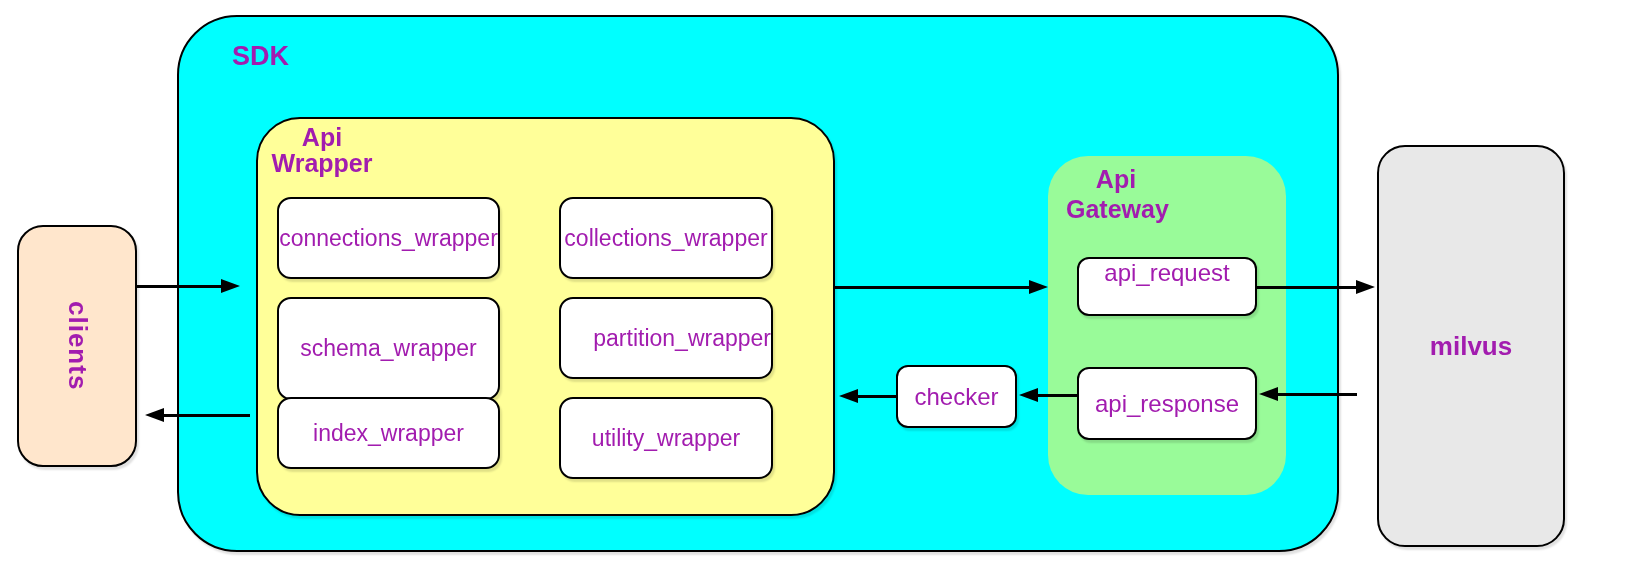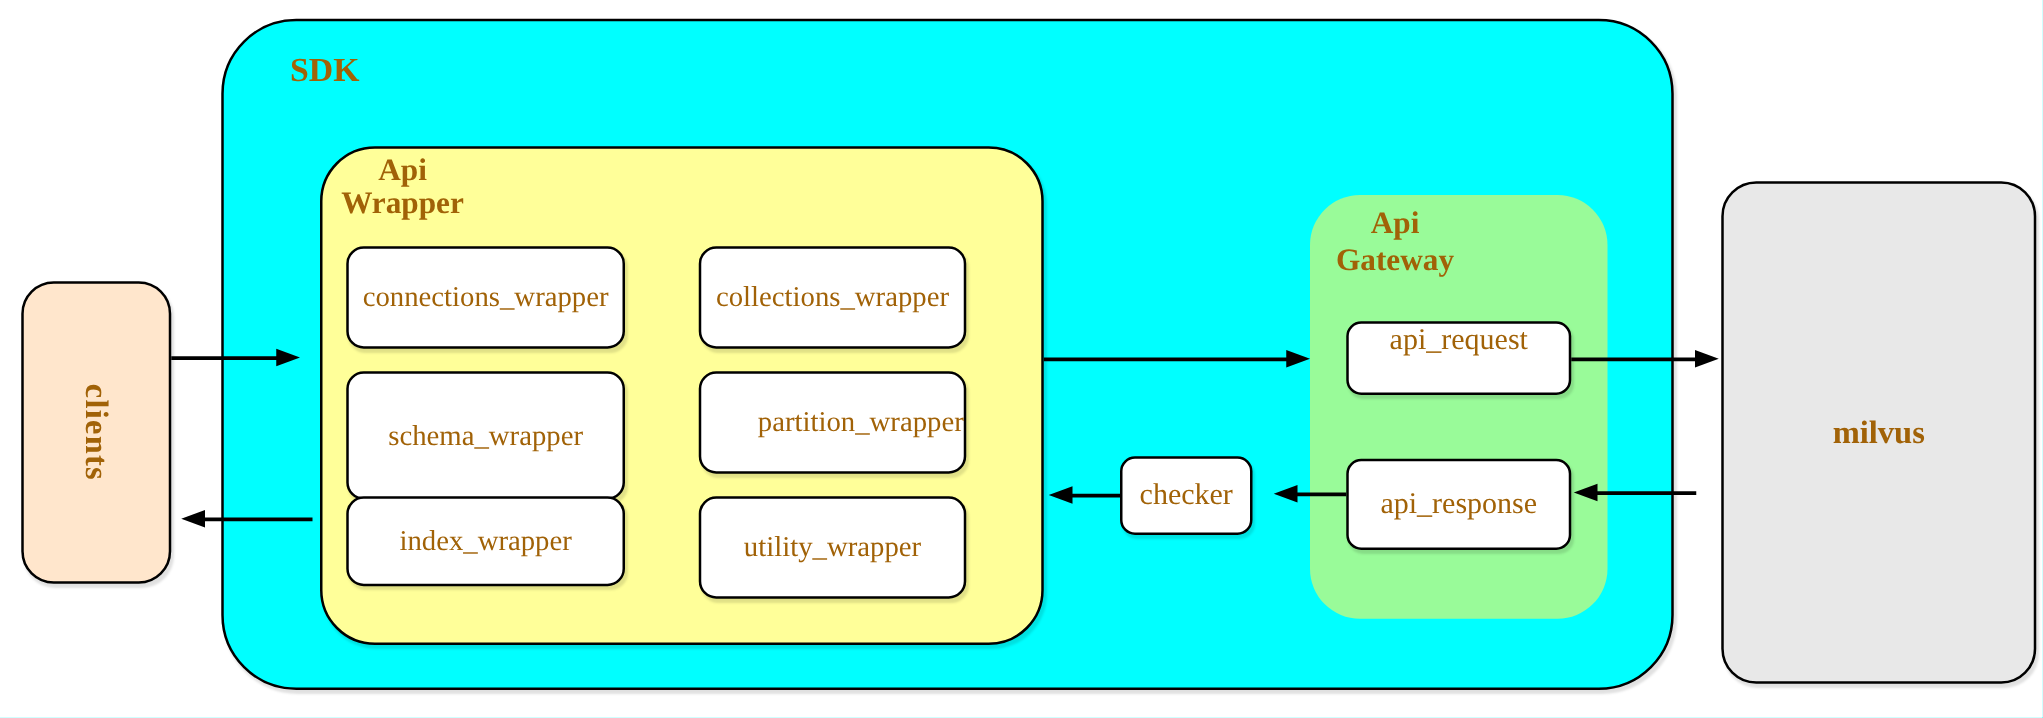--- a/index.html
+++ b/index.html
@@ -1,18 +1,18 @@
 <!DOCTYPE html>
 <html><head>
 <meta charset="utf-8">
 <style>
   html,body{margin:0;padding:0;background:#ffffff;}
   #canvas{
     position:relative;width:1634px;height:574px;background:#ffffff;
-    font-family:Liberation Serif, serif;color:#a16207;
+    font-family:Liberation Sans, sans-serif;color:#a21caf;
     overflow:hidden;
   }
   .node{position:absolute;box-sizing:border-box;}
   .bordered{border:2.5px solid #000;box-shadow:2px 3px 2px rgba(0,0,0,0.12);}
 
   
   #sdk{left:177px;top:15px;width:1162px;height:537px;border-radius:60px;background:var(--sdk-fill,#00FFFF);}
   #sdk-label{position:absolute;left:53px;top:24px;font-size:27px;font-weight:bold;}
 
   
@@ -27,33 +27,33 @@
   .wbox{position:absolute;background:#fff;border:2.5px solid #000;border-radius:14px;
     display:flex;align-items:center;justify-content:center;font-size:23px;box-shadow:2px 3px 2px rgba(0,0,0,0.12);box-sizing:border-box;}
   #box-connections{left:19px;top:78px;width:223px;height:82px;}
   #box-collections{left:301px;top:78px;width:214px;height:82px;}
   #box-schema{left:19px;top:178px;width:223px;height:103px;}
   #box-partition{left:301px;top:178px;width:214px;height:82px;justify-content:flex-end;}
   #box-index{left:19px;top:278px;width:223px;height:72px;}
   #box-utility{left:301px;top:278px;width:214px;height:82px;}
 
   
-  #checker{left:896px;top:365px;width:106px;height:63px;border-radius:12px;background:#fff;
+  #checker{left:896px;top:365px;width:121px;height:63px;border-radius:12px;background:#fff;
     display:flex;align-items:center;justify-content:center;font-size:24px;}
 
   
   #api-gateway{left:1048px;top:156px;width:238px;height:339px;border-radius:40px;background:var(--api-gateway-fill,#99FB99);}
   #api-gateway-label{position:absolute;left:18px;top:8px;width:100px;text-align:center;font-size:25px;font-weight:bold;line-height:30px;}
   #api-request{left:29px;top:101px;width:180px;height:59px;border-radius:12px;background:#fff;
     display:flex;align-items:flex-start;justify-content:center;font-size:24px;}
   #api-response{left:29px;top:211px;width:180px;height:73px;border-radius:12px;background:#fff;
     display:flex;align-items:center;justify-content:center;font-size:24px;}
 
   
-  #milvus{left:1377px;top:145px;width:252px;height:402px;border-radius:28px;background:var(--milvus-fill,#E8E8E8);
+  #milvus{left:1377px;top:145px;width:188px;height:402px;border-radius:28px;background:var(--milvus-fill,#E8E8E8);
     display:flex;align-items:center;justify-content:center;}
   #milvus .label{font-size:26px;font-weight:bold;}
 
   
   .arrow{position:absolute;height:0;z-index:5;}
   .arrow .shaft{position:absolute;top:-1.5px;height:3px;background:#000;}
   .arrow.right .shaft{left:0;right:15px;}
   .arrow.left  .shaft{left:15px;right:0;}
   .arrow .head{position:absolute;top:-7px;width:0;height:0;border-top:7px solid transparent;border-bottom:7px solid transparent;}
   .arrow.right .head{right:0;border-left:19px solid #000;}

